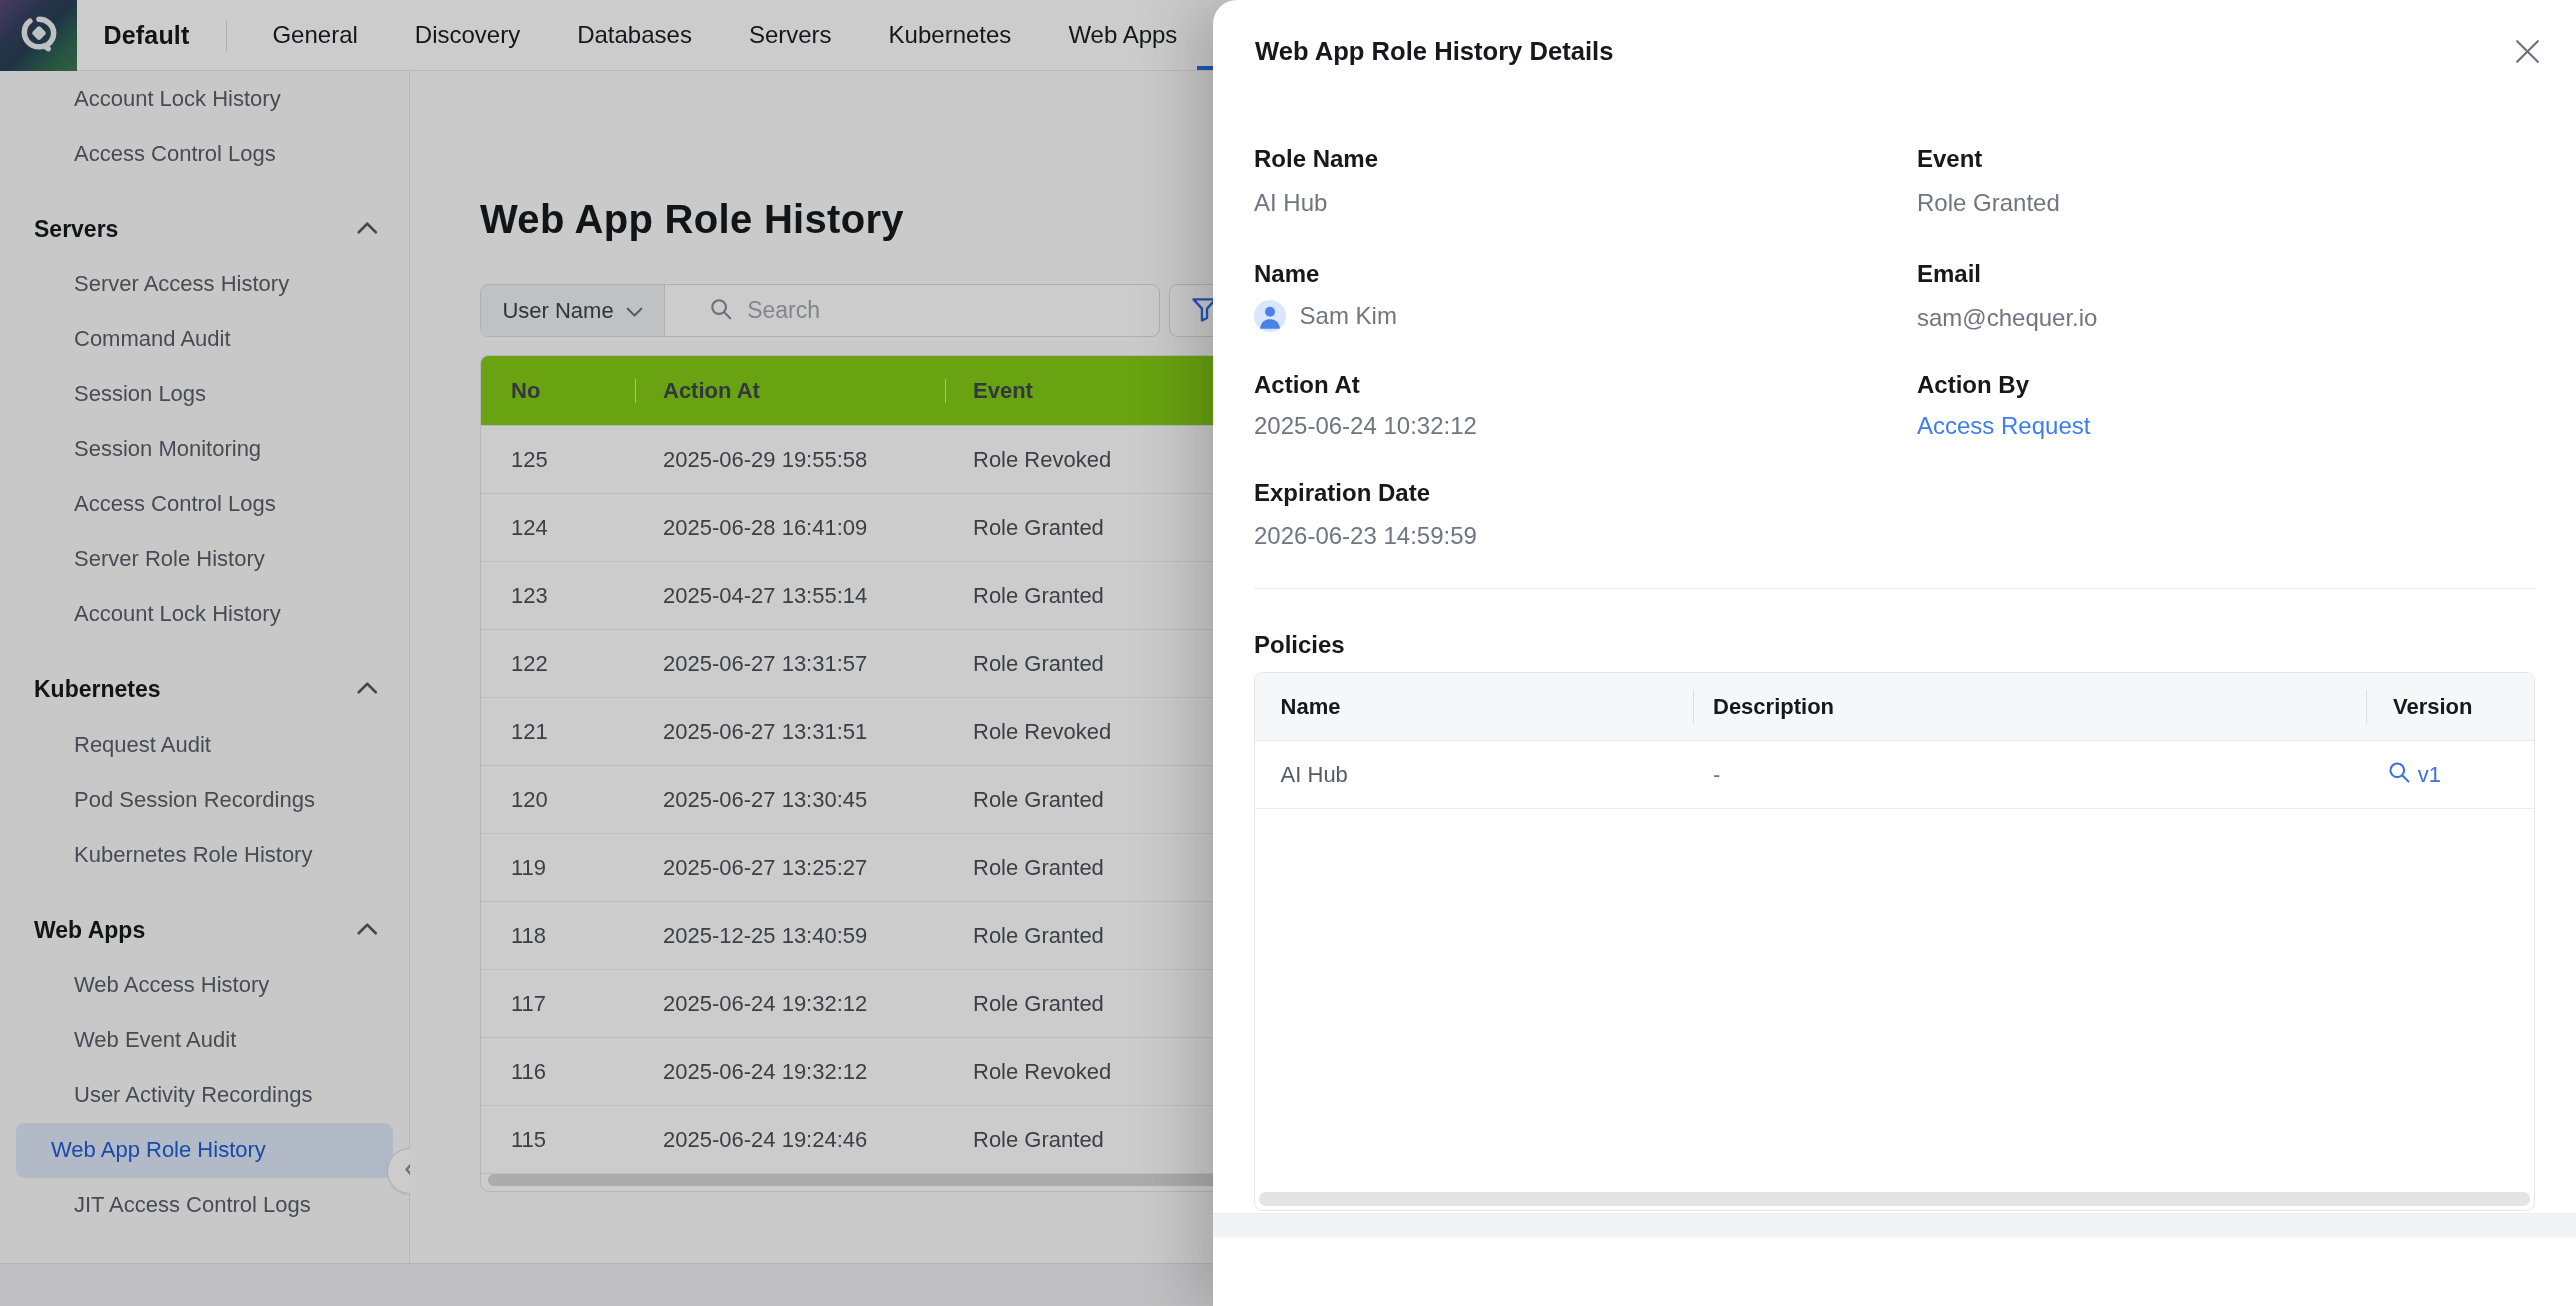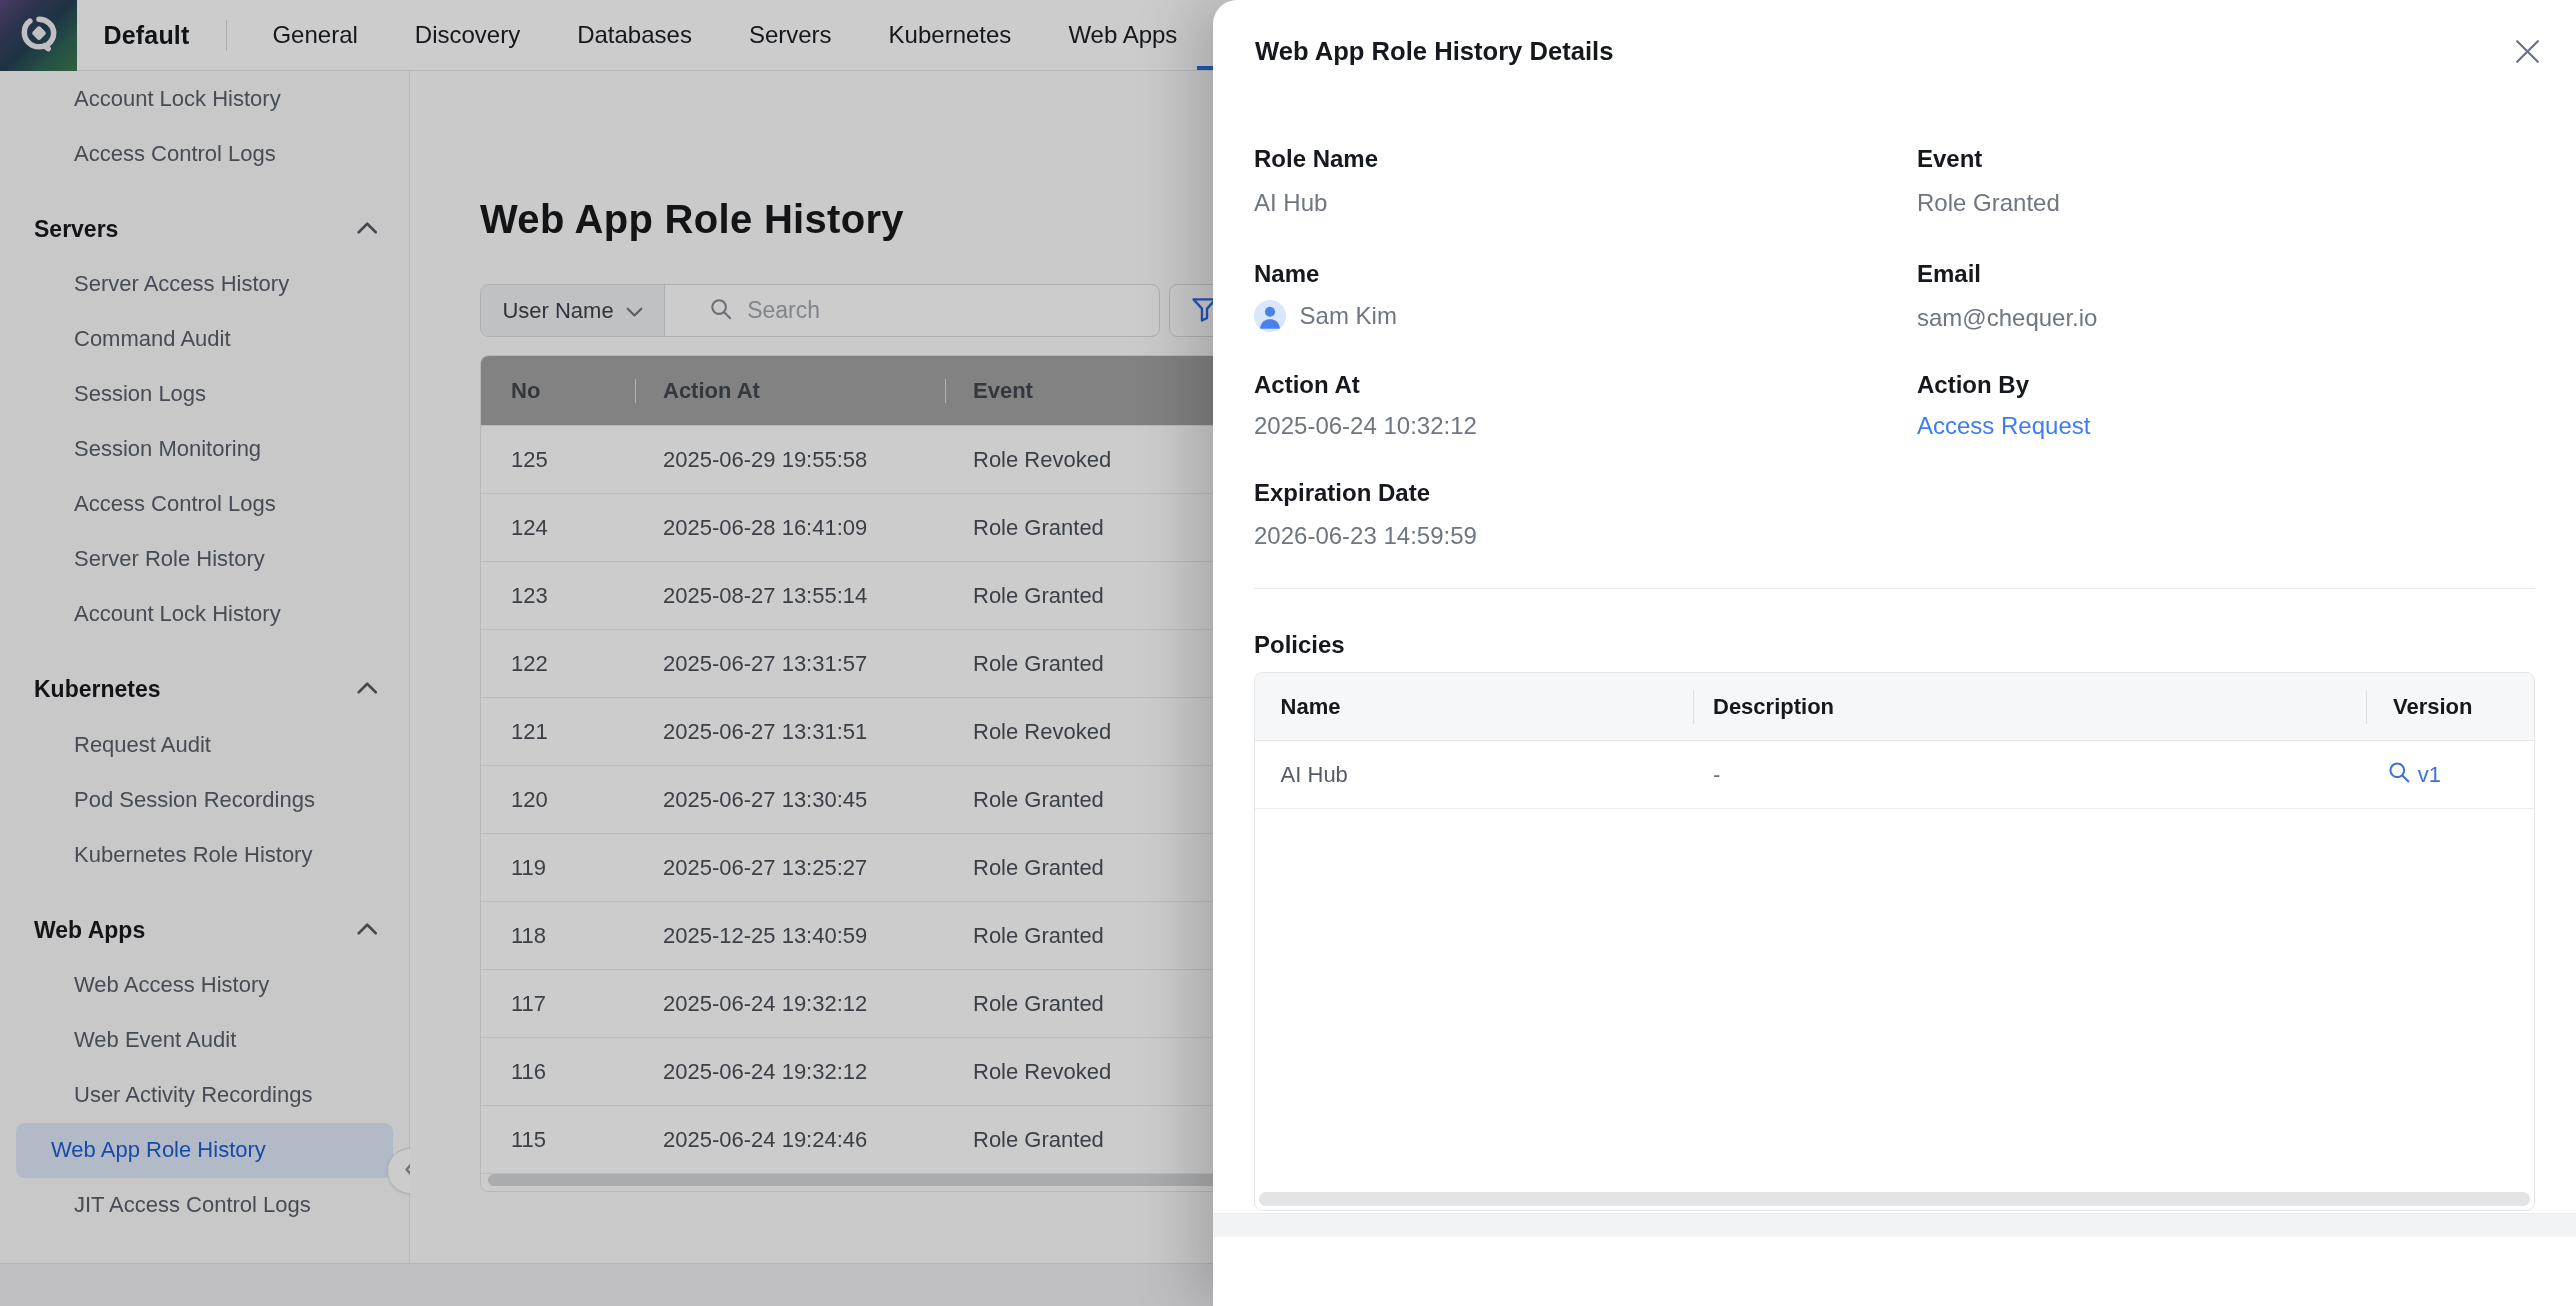--- a/index.html
+++ b/index.html
@@ -40,21 +40,21 @@
   .toolbar { position:absolute; left:70px; top:213px; display:flex; }
   .search-group { width:680px; height:53px; border:0.9px solid #d9dbde; border-radius:8.5px; background:#fff; display:flex; overflow:hidden;gap:24px; }
   .search-field-select { width:184px; background:#f1f2f4; border-right:0.9px solid #d9dbde; display:flex; align-items:center; justify-content:center; gap:12px; cursor:pointer; }
   .search-field-select span { font-size:22px; color:#3c424b; }
   .search-input-wrap { flex:1; display:flex; align-items:center; padding-left:19px; gap:13.6px; }
   .search-input-wrap input { border:none; outline:none; background:transparent; font-size:23px; color:#3c424b; width:100%; font-family:inherit; }
   .search-input-wrap input::placeholder { color:#a2a8b0; }
   .filter-btn { margin-left:8.5px; width:72px; height:53px; border:0.9px solid #d9dbde; border-radius:8.5px; background:#fff; display:flex; align-items:center; justify-content:center; cursor:pointer; }
 
   .table-card { position:absolute; left:70px; top:284px; width:1329px; height:837px; background:#fff; border:0.9px solid #e3e5e8; border-radius:8.5px; overflow:hidden; }
-  .thead { height:70px; background:#a3a3a3; border-bottom:0.9px solid #e7e8ea; position:relative; display:flex; align-items:center; }
+  .thead { height:70px; background:#84cc16; border-bottom:0.9px solid #e7e8ea; position:relative; display:flex; align-items:center; }
   .th { font-size:22px; font-weight:700; color:#40464e; }
   .th-no { position:absolute; left:30px; }
   .th-action { position:absolute; left:182px; }
   .th-event { position:absolute; left:492px; }
   .th-tick { position:absolute; top:23px; width:0.9px; height:24px; background:#dfe1e4; }
   .trow { height:68px; border-bottom:0.9px solid #ededef; position:relative; display:flex; align-items:center; cursor:pointer; }
   .td { font-size:22px; color:#4a5058; }
   .td-no { position:absolute; left:30px; }
   .td-action { position:absolute; left:182px; }
   .td-event { position:absolute; left:492px; }
@@ -233,21 +233,21 @@
           <div class="td td-action">2025-06-29 19:55:58</div>
           <div class="td td-event">Role Revoked</div>
         </div>
           <div class="trow">
           <div class="td td-no">124</div>
           <div class="td td-action">2025-06-28 16:41:09</div>
           <div class="td td-event">Role Granted</div>
         </div>
           <div class="trow">
           <div class="td td-no">123</div>
-          <div class="td td-action">2025-08-27 13:55:14</div>
+          <div class="td td-action">2025-04-27 13:55:14</div>
           <div class="td td-event">Role Granted</div>
         </div>
           <div class="trow">
           <div class="td td-no">122</div>
           <div class="td td-action">2025-06-27 13:31:57</div>
           <div class="td td-event">Role Granted</div>
         </div>
           <div class="trow">
           <div class="td td-no">121</div>
           <div class="td td-action">2025-06-27 13:31:51</div>

